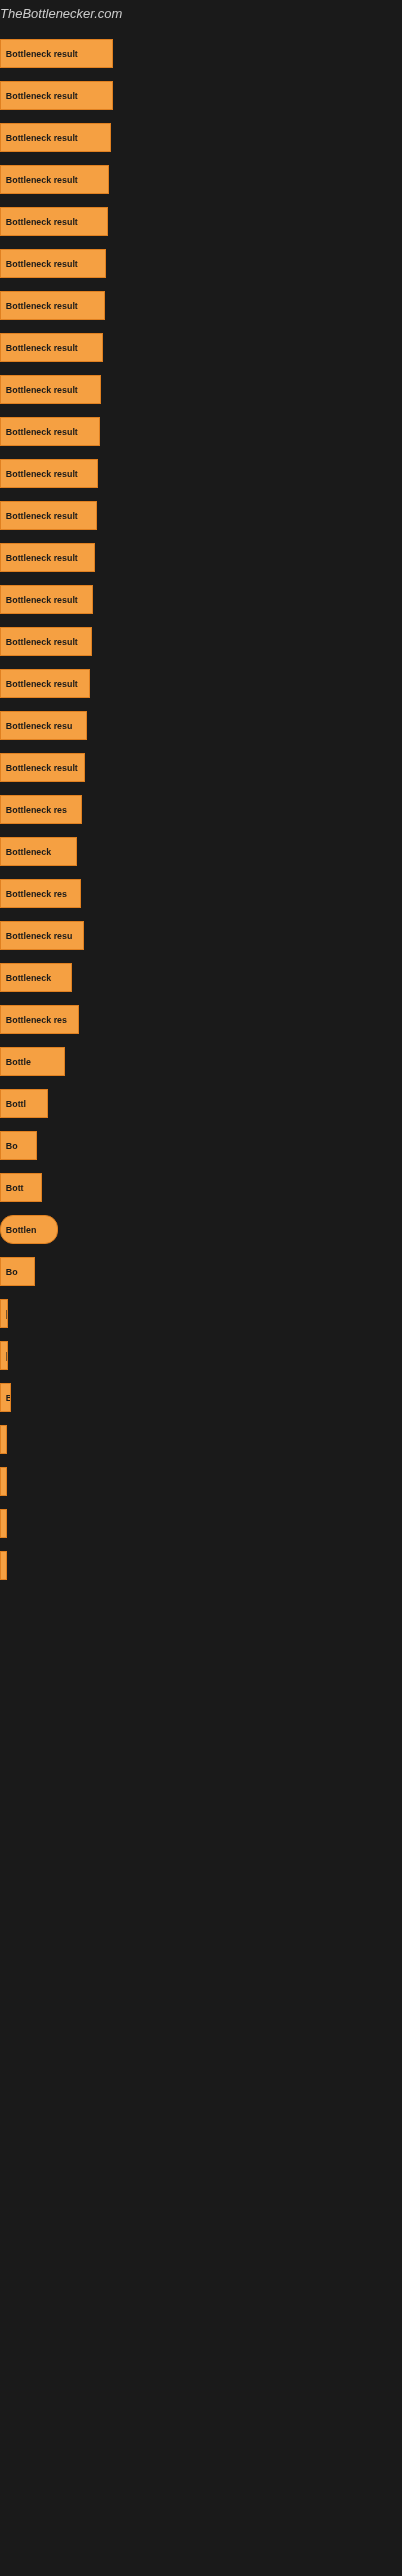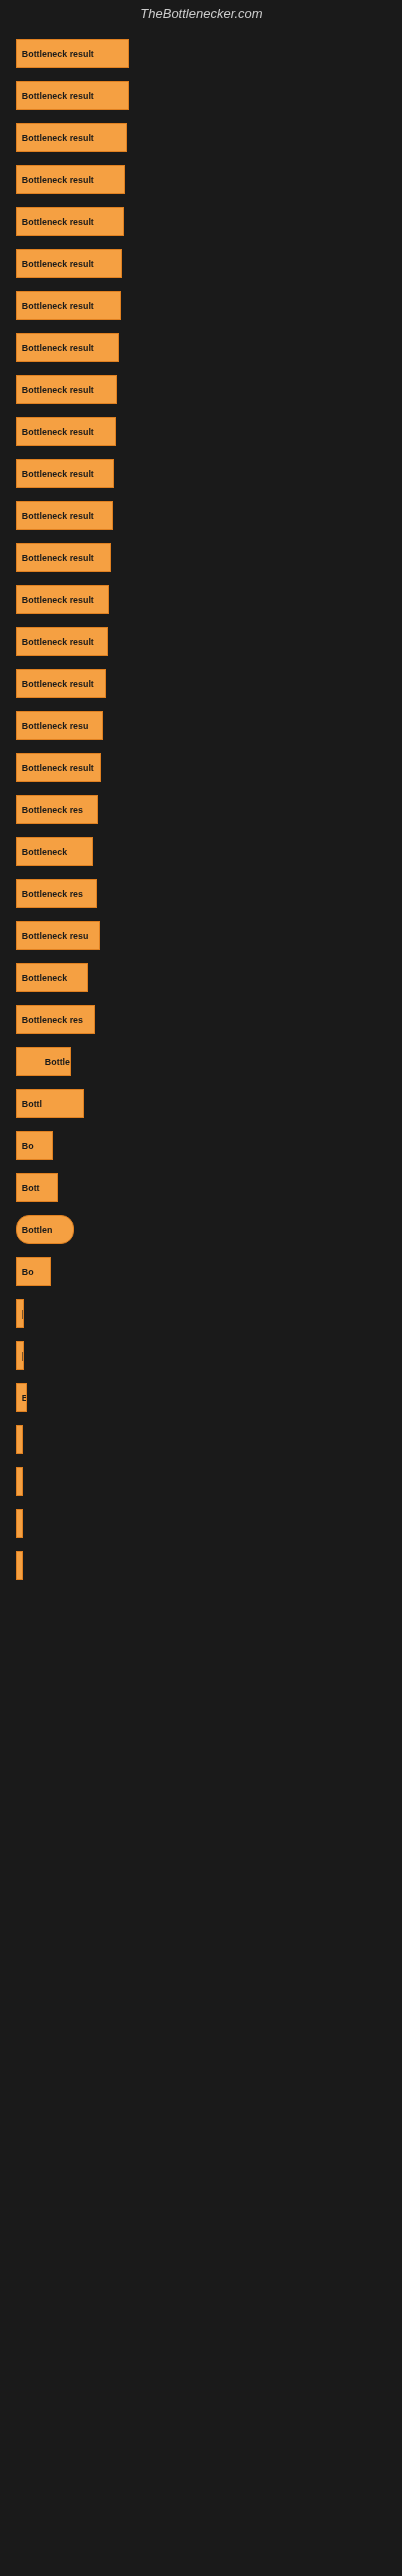--- a/index.html
+++ b/index.html
@@ -10,29 +10,28 @@
 
     body {
       width: 403px;
       min-height: 2576px;
       background-color: #1a1a1a;
       font-family: Arial, sans-serif;
       position: relative;
     }
 
     .site-title {
-      text-align: center;
       color: #cccccc;
       font-size: 13px;
       padding: 6.4px 0 3.2px 0;
       font-style: italic;
     }
 
     .bars-container {
-      padding: 8px 16px;
+      padding: 8px 0;
       display: flex;
       flex-direction: column;
       gap: 0px;
     }
 
     .bar-row {
       display: flex;
       align-items: center;
       height: 42px;
       padding: 4.8px 0;
@@ -172,26 +171,26 @@
       <div class="bar" style="width: 72px;">
         <span>Bottleneck</span>
       </div>
     </div>
     <div class="bar-row">
       <div class="bar" style="width: 79px;">
         <span>Bottleneck res</span>
       </div>
     </div>
     <div class="bar-row">
-      <div class="bar" style="width: 55px; justify-content: flex-end;">
+      <div class="bar" style="width: 65px;">
         <span>Bottle</span>
       </div>
     </div>
     <div class="bar-row">
-      <div class="bar" style="width: 68px;">
+      <div class="bar" style="width: 48px;">
         <span>Bottl</span>
       </div>
     </div>
     <div class="bar-row">
       <div class="bar" style="width: 37px;">
         <span>Bo</span>
       </div>
     </div>
     <div class="bar-row">
       <div class="bar" style="width: 42px;">

